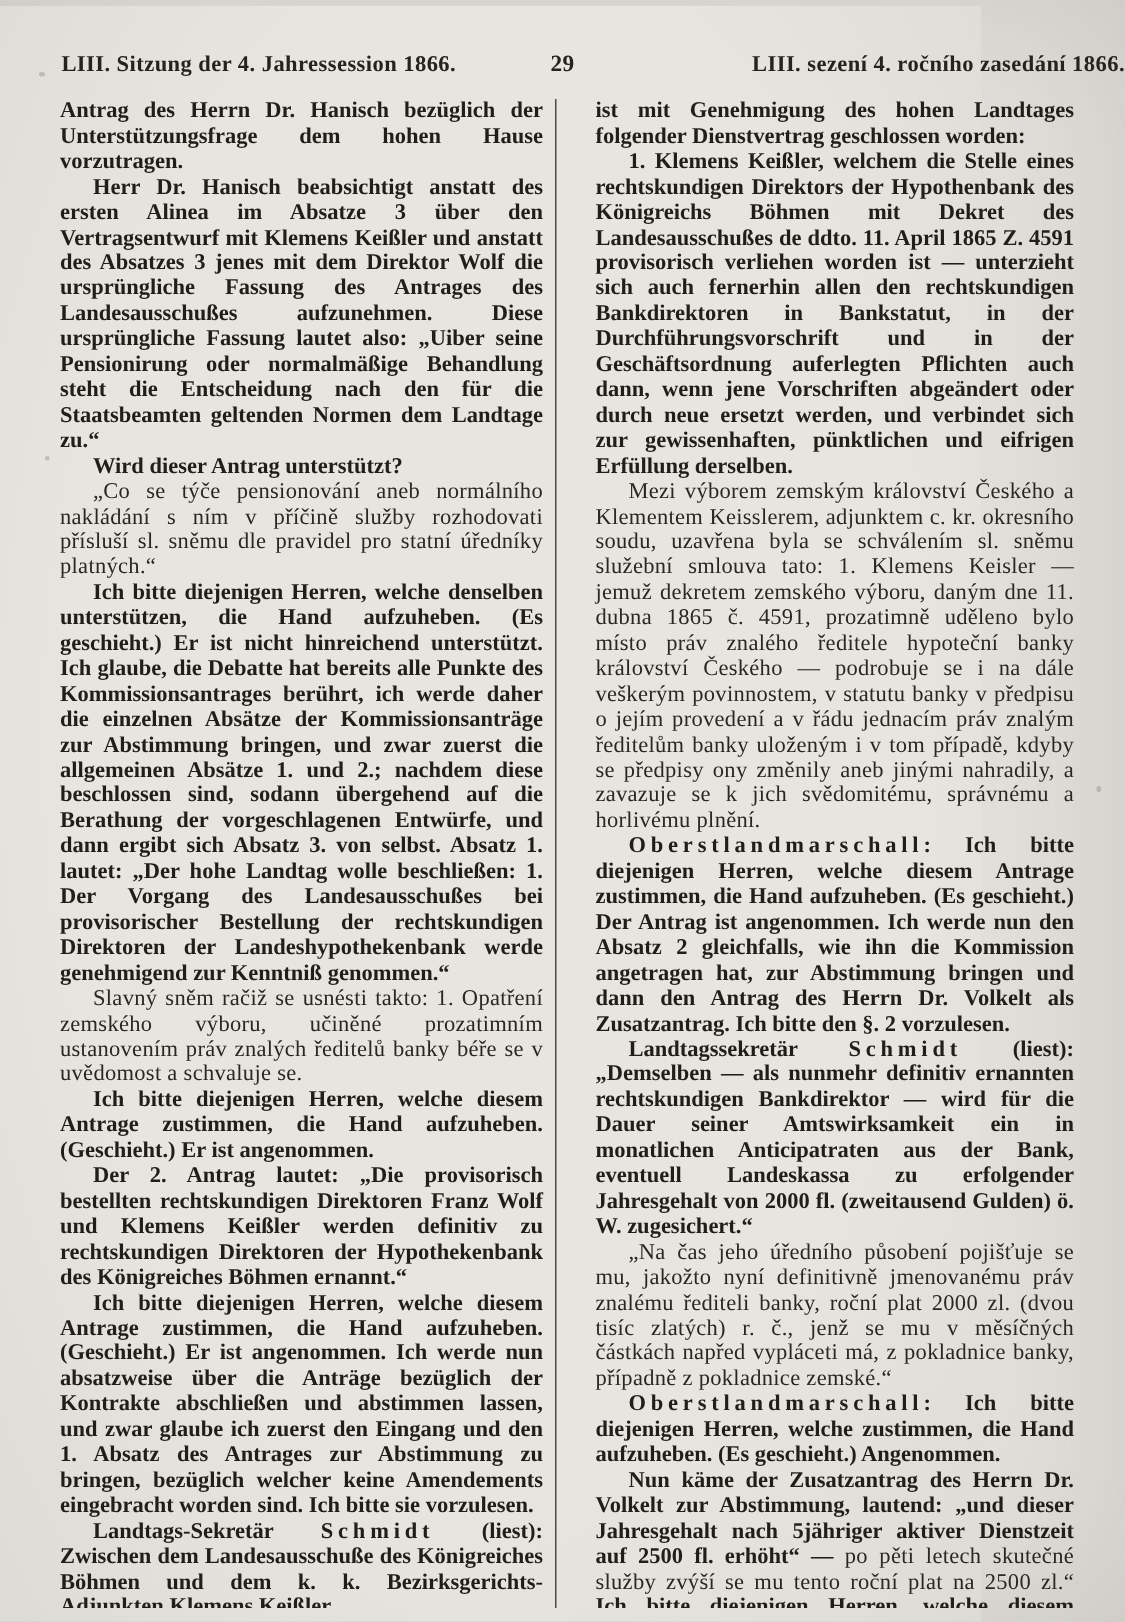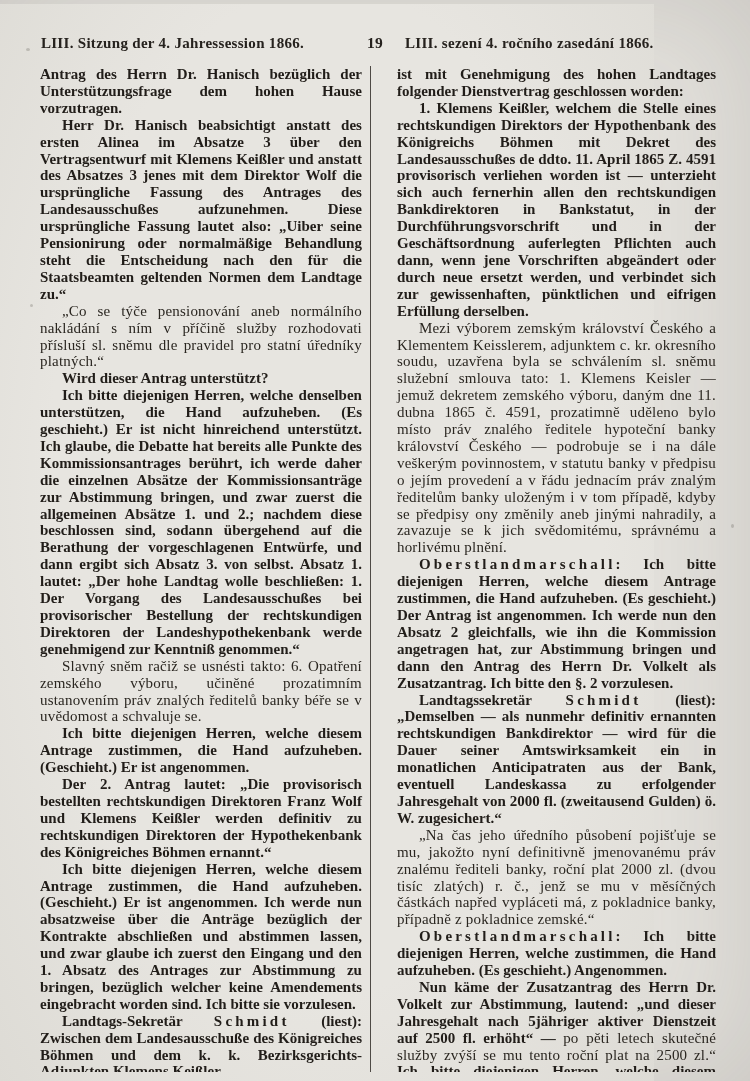--- a/index.html
+++ b/index.html
@@ -16,21 +16,21 @@
     position:absolute;left:0;top:4px;width:654px;height:1081px;
     background:radial-gradient(ellipse at 50% 45%, #e7e5e0 60%, #dddbd5 100%);
   }
   .header{
     position:absolute;top:30px;left:0;width:750px;height:26px;
     display:flex;align-items:baseline;
     font-weight:bold;font-size:15px;letter-spacing:.3px;
   }
   .header .h-left{width:345px;text-align:center;}
   .header .h-num{width:60px;text-align:center;font-size:15.5px;}
-  .header .h-right{width:345px;text-align:left;}
+  .header .h-right{width:345px;text-align:right;}
   .cols{
     position:absolute;top:62px;left:40px;width:676px;height:1006px;
     display:flex;
   }
   .col{
     width:338px;height:1006px;overflow:hidden;
     text-align:justify;
     font-size:15px;line-height:16.9px;
   }
   .col.left{padding-right:8px;width:330px;}
@@ -47,32 +47,32 @@
   
   .speck{position:absolute;background:rgba(80,75,68,.25);border-radius:50%;}
 </style>
 </head>
 <body>
 
 <div class="sheet">
 
   <div class="header">
     <div class="h-left">LIII. Sitzung der 4. Jahressession 1866.</div>
-    <div class="h-num">19</div>
+    <div class="h-num">29</div>
     <div class="h-right">LIII. sezení 4. ročního zasedání 1866.</div>
   </div>
 
   <div class="cols">
     <div class="col left" id="col-left">
         <p class="para"><span class="r-de">Antrag des Herrn Dr. Hanisch bezüglich der Unterstützungsfrage dem hohen Hause vorzutragen.</span></p>
         <p class="para ind"><span class="r-de">Herr Dr. Hanisch beabsichtigt anstatt des ersten Alinea im Absatze 3 über den Vertragsentwurf mit Klemens Keißler und anstatt des Absatzes 3 jenes mit dem Direktor Wolf die ursprüngliche Fassung des Antrages des Landesausschußes aufzunehmen. Diese ursprüngliche Fassung lautet also: „Uiber seine Pensionirung oder normalmäßige Behandlung steht die Entscheidung nach den für die Staatsbeamten geltenden Normen dem Landtage zu.“</span></p>
+        <p class="para ind"><span class="r-de">Wird dieser Antrag unterstützt?</span></p>
         <p class="para ind"><span class="r-cz">„Co se týče pensionování aneb normálního nakládání s ním v příčině služby rozhodovati přísluší sl. sněmu dle pravidel pro statní úředníky platných.“</span></p>
-        <p class="para ind"><span class="r-de">Wird dieser Antrag unterstützt?</span></p>
         <p class="para ind"><span class="r-de">Ich bitte diejenigen Herren, welche denselben unterstützen, die Hand aufzuheben. (Es geschieht.) Er ist nicht hinreichend unterstützt. Ich glaube, die Debatte hat bereits alle Punkte des Kommissionsantrages berührt, ich werde daher die einzelnen Absätze der Kommissionsanträge zur Abstimmung bringen, und zwar zuerst die allgemeinen Absätze 1. und 2.; nachdem diese beschlossen sind, sodann übergehend auf die Berathung der vorgeschlagenen Entwürfe, und dann ergibt sich Absatz 3. von selbst. Absatz 1. lautet: „Der hohe Landtag wolle beschließen: 1. Der Vorgang des Landesausschußes bei provisorischer Bestellung der rechtskundigen Direktoren der Landeshypothekenbank werde genehmigend zur Kenntniß genommen.“</span></p>
-        <p class="para ind"><span class="r-cz">Slavný sněm račiž se usnésti takto: 6. Opatření zemského výboru, učiněné prozatimním ustanovením práv znalých ředitelů banky béře se v uvědomost a schvaluje se.</span></p>
+        <p class="para ind"><span class="r-cz">Slavný sněm račiž se usnésti takto: 1. Opatření zemského výboru, učiněné prozatimním ustanovením práv znalých ředitelů banky béře se v uvědomost a schvaluje se.</span></p>
         <p class="para ind"><span class="r-de">Ich bitte diejenigen Herren, welche diesem Antrage zustimmen, die Hand aufzuheben. (Geschieht.) Er ist angenommen.</span></p>
         <p class="para ind"><span class="r-de">Der 2. Antrag lautet: „Die provisorisch bestellten rechtskundigen Direktoren Franz Wolf und Klemens Keißler werden definitiv zu rechtskundigen Direktoren der Hypothekenbank des Königreiches Böhmen ernannt.“</span></p>
         <p class="para ind"><span class="r-de">Ich bitte diejenigen Herren, welche diesem Antrage zustimmen, die Hand aufzuheben. (Geschieht.) Er ist angenommen. Ich werde nun absatzweise über die Anträge bezüglich der Kontrakte abschließen und abstimmen lassen, und zwar glaube ich zuerst den Eingang und den 1. Absatz des Antrages zur Abstimmung zu bringen, bezüglich welcher keine Amendements eingebracht worden sind. Ich bitte sie vorzulesen.</span></p>
         <p class="para ind gap"><span class="r-de">Landtags-Sekretär </span><span class="r-sp">Schmidt</span><span class="r-de"> (liest): Zwischen dem Landesausschuße des Königreiches Böhmen und dem k. k. Bezirksgerichts-Adjunkten Klemens Keißler</span></p>
       </div>
     <div class="col right" id="col-right">
         <p class="para"><span class="r-de">ist mit Genehmigung des hohen Landtages folgender Dienstvertrag geschlossen worden:</span></p>
         <p class="para ind"><span class="r-de">1. Klemens Keißler, welchem die Stelle eines rechtskundigen Direktors der Hypothenbank des Königreichs Böhmen mit Dekret des Landesausschußes de ddto. 11. April 1865 Z. 4591 provisorisch verliehen worden ist — unterzieht sich auch fernerhin allen den rechtskundigen Bankdirektoren in Bankstatut, in der Durchführungsvorschrift und in der Geschäftsordnung auferlegten Pflichten auch dann, wenn jene Vorschriften abgeändert oder durch neue ersetzt werden, und verbindet sich zur gewissenhaften, pünktlichen und eifrigen Erfüllung derselben.</span></p>
         <p class="para ind"><span class="r-cz">Mezi výborem zemským království Českého a Klementem Keisslerem, adjunktem c. kr. okresního soudu, uzavřena byla se schválením sl. sněmu služební smlouva tato: 1. Klemens Keisler — jemuž dekretem zemského výboru, daným dne 11. dubna 1865 č. 4591, prozatimně uděleno bylo místo práv znalého ředitele hypoteční banky království Českého — podrobuje se i na dále veškerým povinnostem, v statutu banky v předpisu o jejím provedení a v řádu jednacím práv znalým ředitelům banky uloženým i v tom případě, kdyby se předpisy ony změnily aneb jinými nahradily, a zavazuje se k jich svědomitému, správnému a horlivému plnění.</span></p>
         <p class="para ind"><span class="r-sp">Oberstlandmarschall</span><span class="r-de">: Ich bitte diejenigen Herren, welche diesem Antrage zustimmen, die Hand aufzuheben. (Es geschieht.) Der Antrag ist angenommen. Ich werde nun den Absatz 2 gleichfalls, wie ihn die Kommission angetragen hat, zur Abstimmung bringen und dann den Antrag des Herrn Dr. Volkelt als Zusatzantrag. Ich bitte den §. 2 vorzulesen.</span></p>

